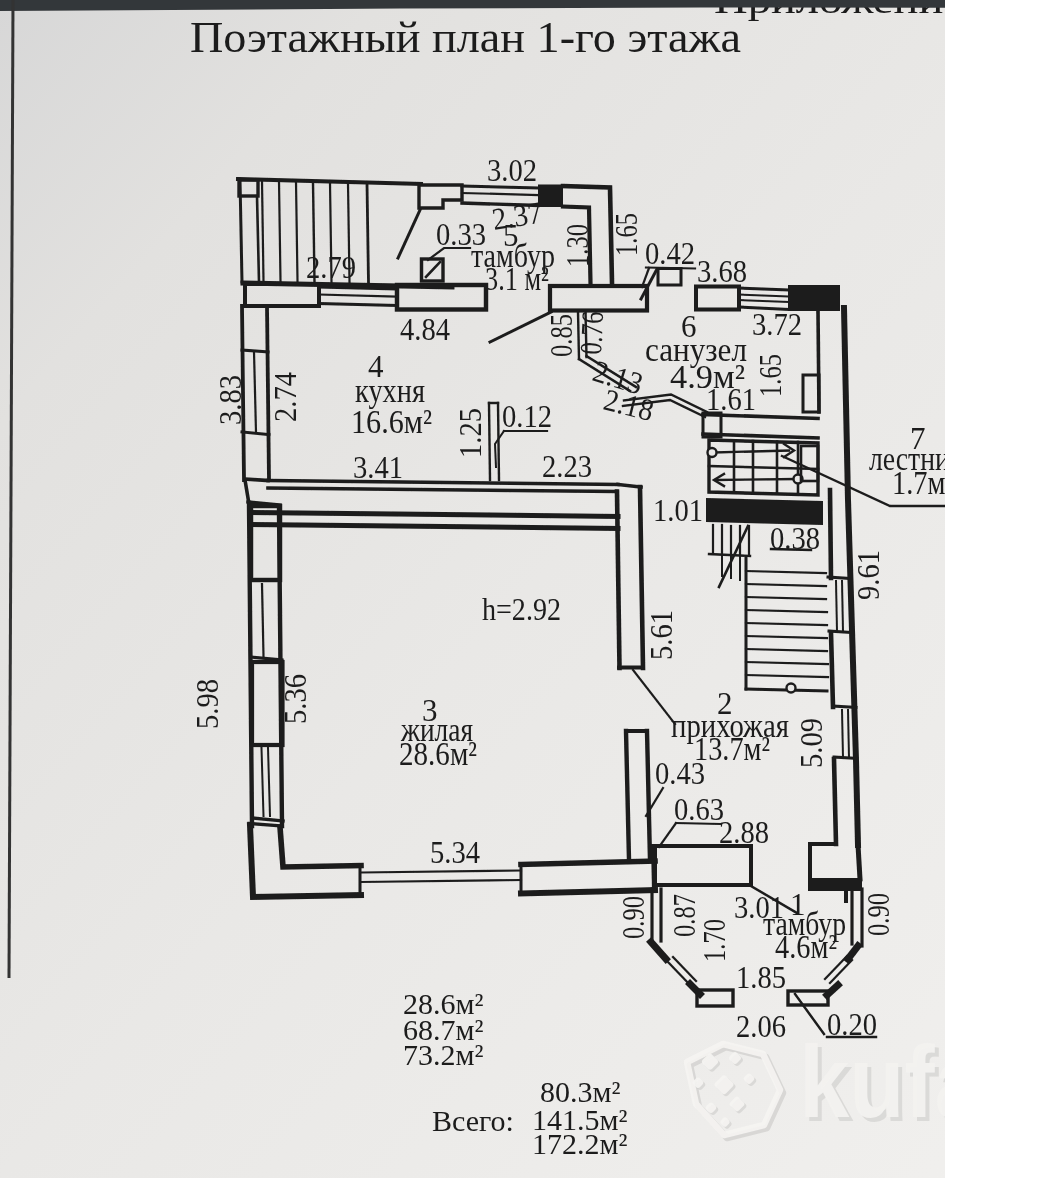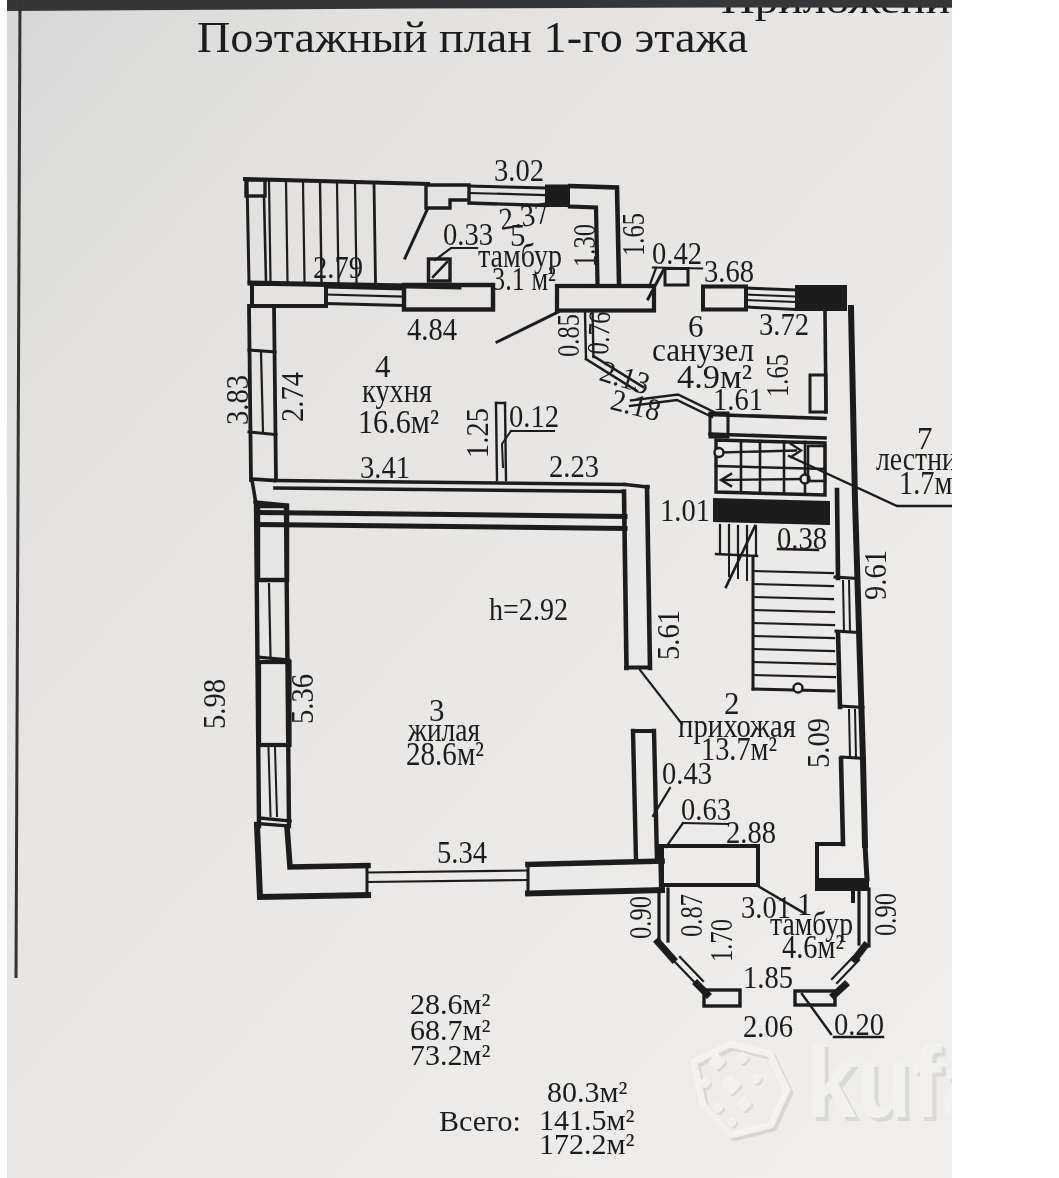--- a/index.html
+++ b/index.html
@@ -1,17 +1,17 @@
 <!DOCTYPE html>
 <html><head>
 <meta charset="utf-8">
 <style>
   html,body{margin:0;padding:0;}
   #page{position:relative;width:945px;height:1178px;overflow:hidden;
-        font-family:"Liberation Serif", serif;padding-left:7px;}
+        font-family:"Liberation Serif", serif;}
   svg{display:block;}
   text{fill:#1c1c1c;}
 </style>
 </head>
 <body>
 <div id="page">
 <svg width="1059" height="1178" viewBox="0 0 1059 1178">
 <defs>
   <linearGradient id="paper" x1="0" y1="0" x2="1" y2="1">
     <stop offset="0" stop-color="#d7d7d7"></stop>

